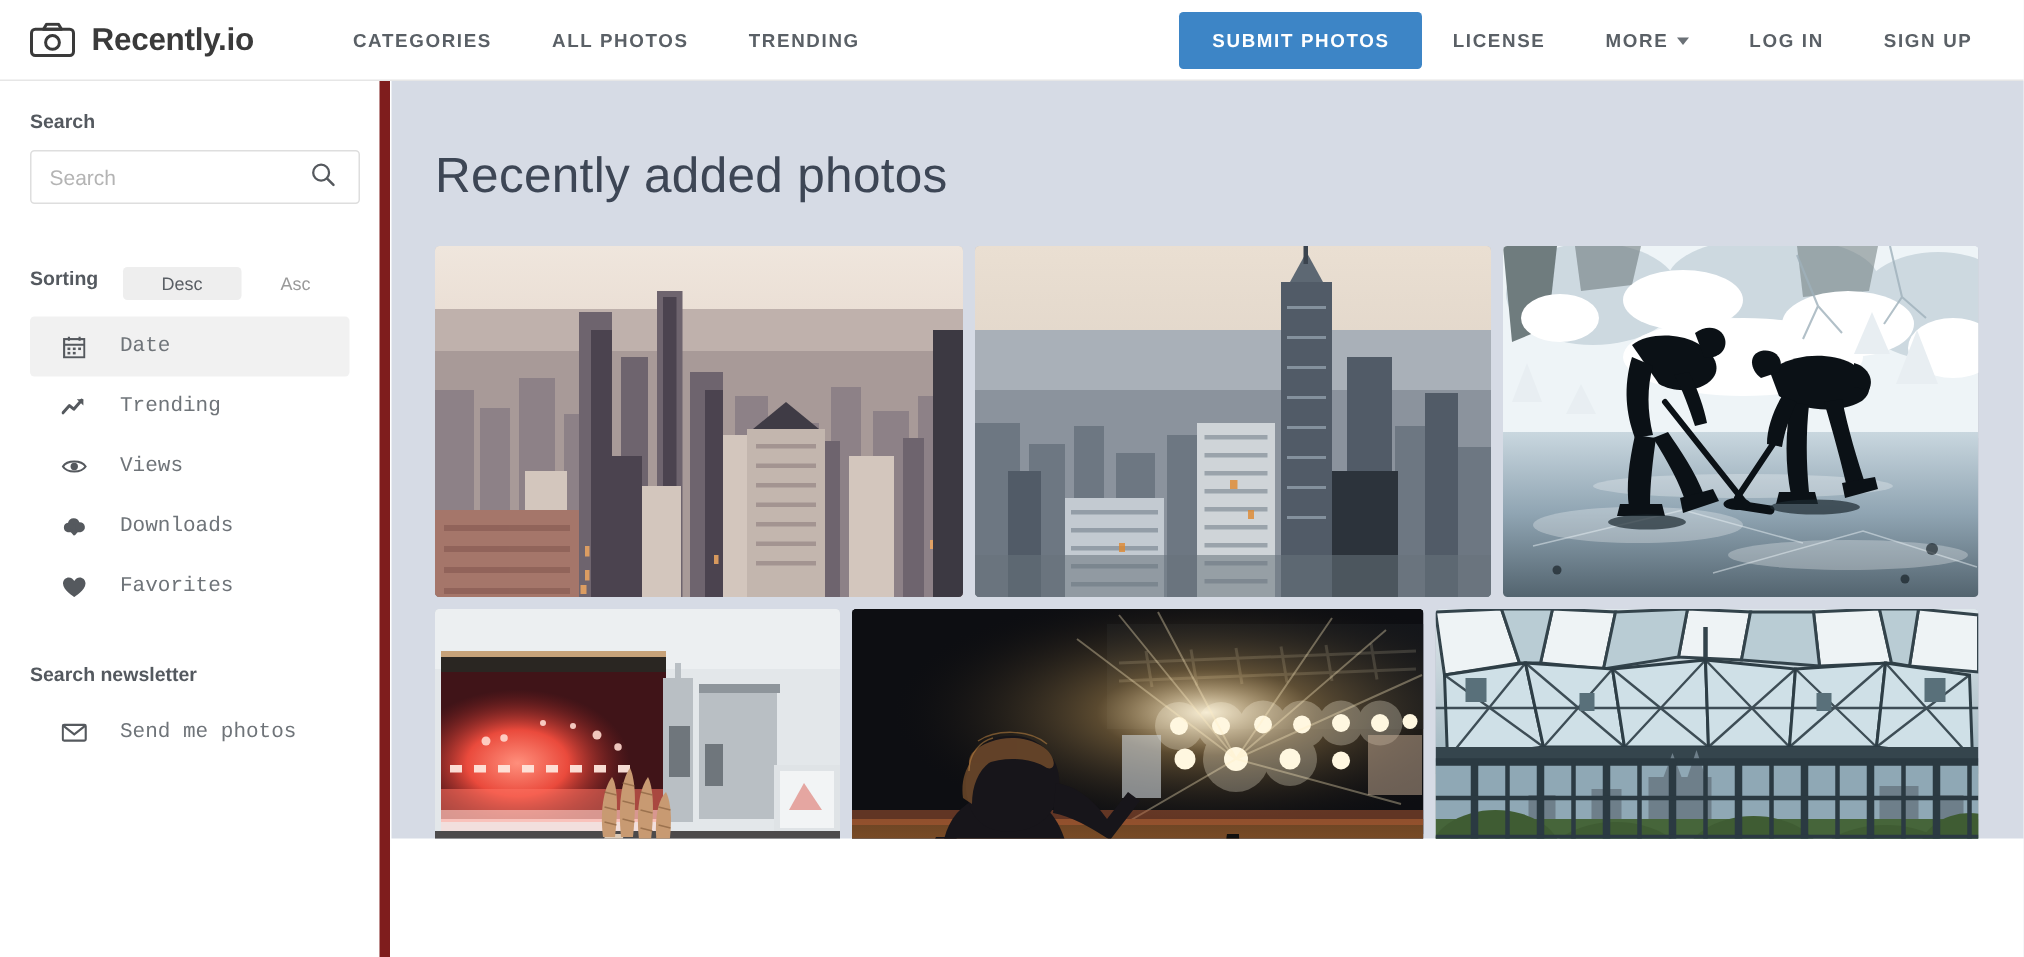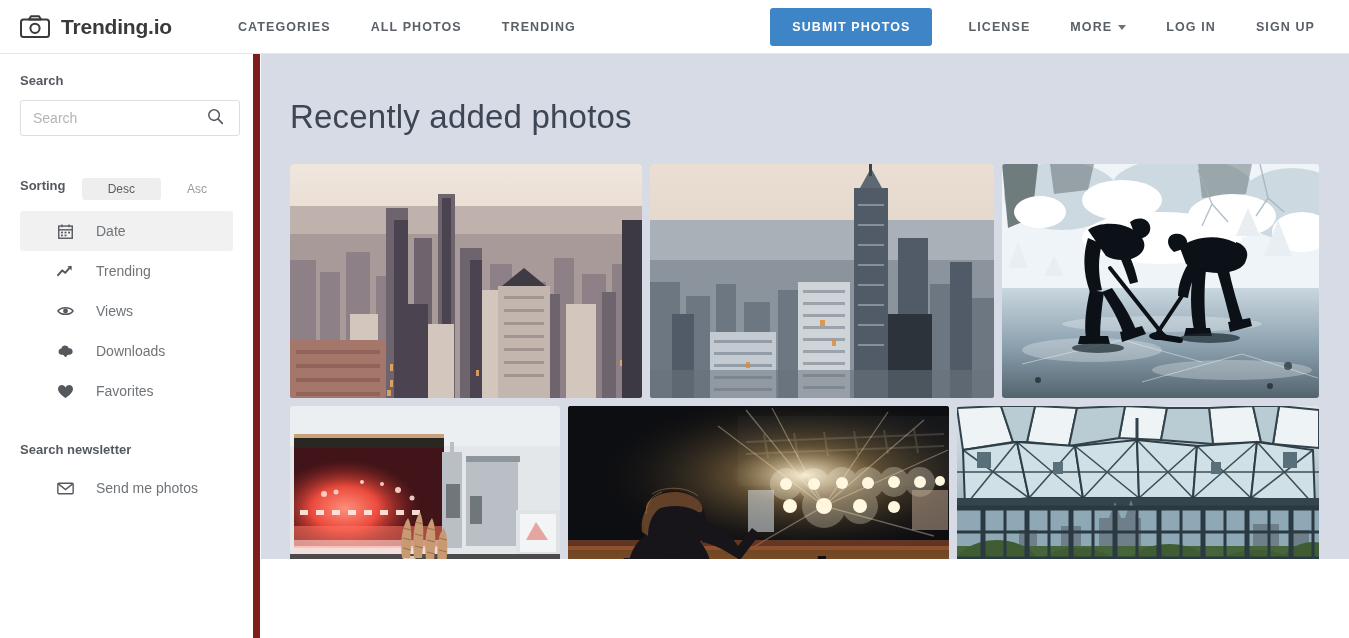--- a/index.html
+++ b/index.html
@@ -39,21 +39,21 @@
   .nav-right {
     position: absolute; right: 14px; top: 0; height: 54px;
     display: flex; align-items: center;
   }
   .btn-submit {
     background: #3d85c6; color: #ffffff;
     font-size: 12.5px; font-weight: bold; letter-spacing: 1.1px;
     text-transform: uppercase;
     border: none; border-radius: 3px;
     padding: 12px 22px; cursor: pointer;
-    margin-right: 16px; white-space: nowrap;
+    white-space: nowrap;
     font-family: "Liberation Sans", sans-serif;
   }
   .caret {
     display: inline-block; margin-left: 6px;
     width: 0; height: 0;
     border-left: 4px solid transparent;
     border-right: 4px solid transparent;
     border-top: 5px solid #6b7177;
     vertical-align: middle;
   }
@@ -102,25 +102,26 @@
     padding: 4px 26px; border-radius: 3px; cursor: pointer;
     background: transparent;
   }
   .toggle.active { background: #eeeeee; color: #5a5f65; }
 
   .side-list { margin-top: 11px; list-style: none; }
   .side-item {
     display: flex; align-items: center;
     height: 40px;
     margin: 0 20px;
-    padding-left: 36px;
+    padding-left: 20px;
     border-radius: 3px;
     cursor: pointer;
     color: #6f7479;
     font-size: 14px;
+    font-family: Liberation Mono, monospace;
   }
   .side-item.active { background: #f1f1f1; }
   .side-item .ico {
     width: 18px; height: 18px; margin-right: 22px;
     display: flex; align-items: center; justify-content: center;
     color: #55595e;
   }
   .side-item .lbl { color: #6f7479; font-size: 14px; }
   .newsletter-heading {
     font-size: 13px; font-weight: bold; color: #54595f;
@@ -159,21 +160,21 @@
 <div class="topnav">
 
   <div class="brand">
     <span class="brand-icon">
       <svg viewBox="0 0 30 23" width="30" height="23" aria-hidden="true">
         <rect x="1" y="4.5" width="28" height="17.5" rx="2.5" ry="2.5" fill="none" stroke="#3a3a3a" stroke-width="2"></rect>
         <path d="M9 4.5 L11 1.2 L19 1.2 L21 4.5 Z" fill="none" stroke="#3a3a3a" stroke-width="2" stroke-linejoin="round"></path>
         <circle cx="15" cy="13.3" r="4.6" fill="none" stroke="#3a3a3a" stroke-width="2"></circle>
       </svg>
     </span>
-    <span class="brand-text">Trending.io</span>
+    <span class="brand-text">Recently.io</span>
   </div>
 
   <div class="nav-left">
     <a class="nav-link">CATEGORIES</a>
     <a class="nav-link">ALL PHOTOS</a>
     <a class="nav-link">TRENDING</a>
   </div>
 
   <div class="nav-right">
     <button class="btn-submit">SUBMIT PHOTOS</button>

